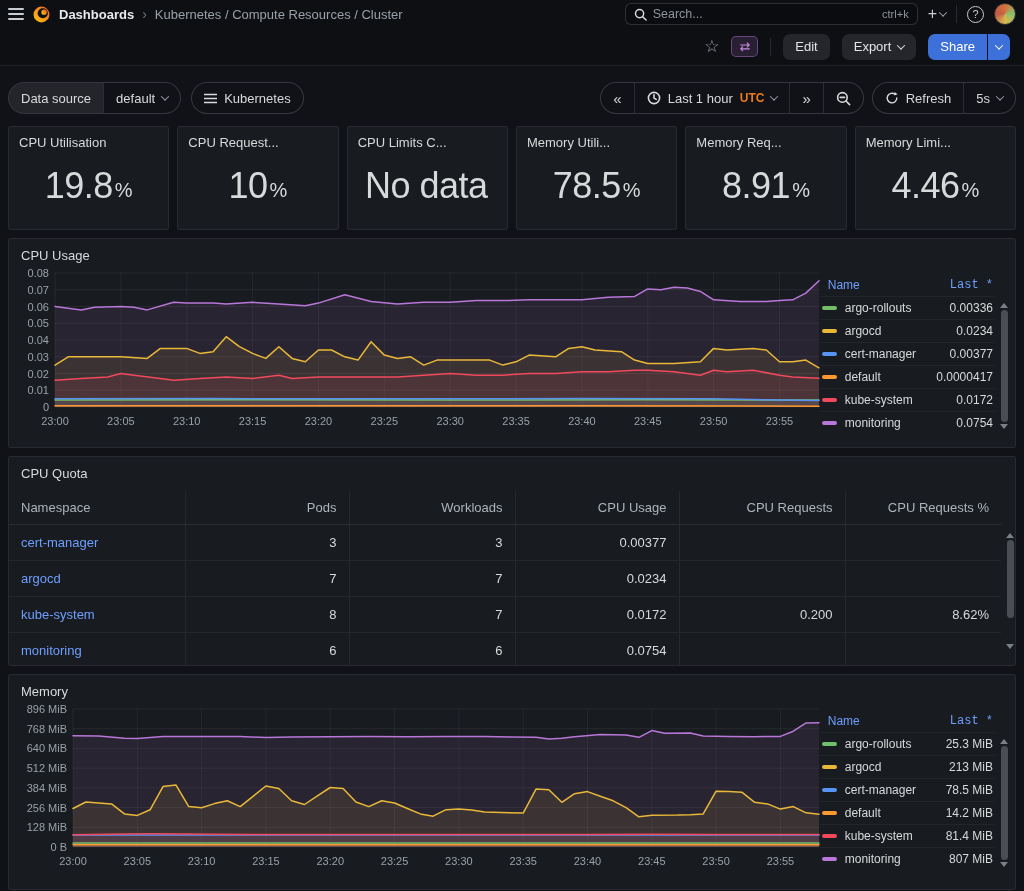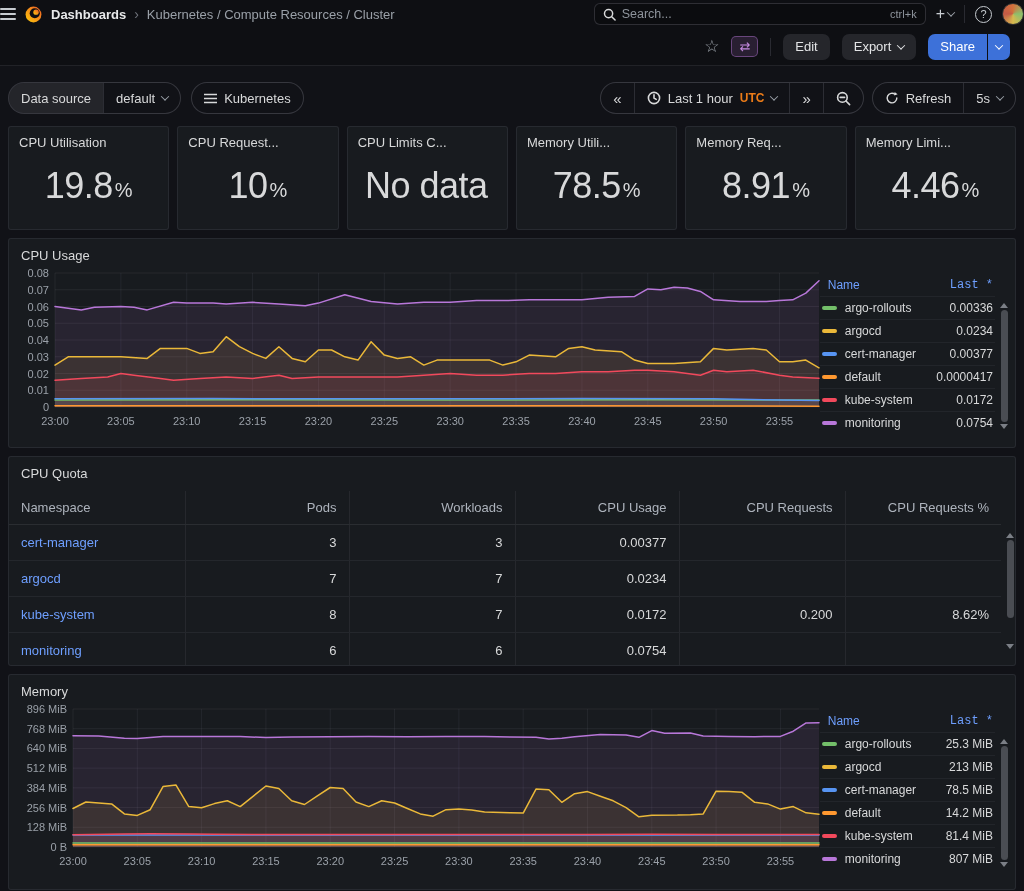--- a/index.html
+++ b/index.html
@@ -1,28 +1,28 @@
 <!DOCTYPE html>
 <html><head>
 <meta charset="utf-8">
 <style>
   * { margin:0; padding:0; box-sizing:border-box; }
   html,body { width:1024px; height:891px; overflow:hidden; }
   body { background:#111217; font-family:"Liberation Sans", sans-serif; color:#d8d9da; font-size:13px; }
 
   
-  .nav1 { height:28px; background:#0e0f13; display:flex; align-items:center; padding:0 0; gap:8px; }
+  .nav1 { height:28px; background:#0e0f13; display:flex; align-items:center; padding:0 8px; gap:8px; }
   .hamburger { width:16px; display:flex; flex-direction:column; gap:3px; cursor:pointer; }
   .hamburger span { height:2px; background:#c7ccd1; border-radius:1px; }
   .logo { width:19px; height:19px; }
   .crumb-root { font-weight:700; color:#e8e9ea; }
   .crumb-sep { color:#6f737b; font-size:14px; }
   .crumb-page { color:#9aa0a8; }
   .nav1-right { margin-left:auto; display:flex; align-items:center; gap:10px; }
-  .searchbox { width:332px; height:22px; background:#0b0c0f; border:1px solid rgba(204,204,220,0.18); border-radius:6px; display:flex; align-items:center; padding:0 8px; gap:6px; color:#8e949c; }
+  .searchbox { width:293px; height:22px; background:#0b0c0f; border:1px solid rgba(204,204,220,0.18); border-radius:6px; display:flex; align-items:center; padding:0 8px; gap:6px; color:#8e949c; }
   .searchbox input { flex:1; background:transparent; border:0; outline:none; color:#c7ccd1; font-size:12.5px; font-family:inherit; }
   .searchbox input::placeholder { color:#8e949c; }
   .kbd { font-size:11px; color:#8e949c; }
   .icon-btn { display:flex; align-items:center; gap:3px; color:#c7ccd1; cursor:pointer; }
   .plus { font-size:16px; line-height:1; }
   .vdiv { width:1px; height:18px; background:rgba(204,204,220,0.15); }
   .qmark { width:17px; height:17px; border:1.5px solid #c7ccd1; border-radius:50%; font-size:11px; display:flex; align-items:center; justify-content:center; color:#c7ccd1; }
   .avatar { width:22px; height:22px; border-radius:50%; background:conic-gradient(#d4703b,#8bbf6d,#d8b94e,#c45a46,#d4703b); border:1px solid #333; }
 
   .nav2 { height:38px; background:#0e0f13; border-bottom:1px solid rgba(204,204,220,0.10); display:flex; align-items:center; justify-content:flex-end; padding:0 14px; gap:12px; }

